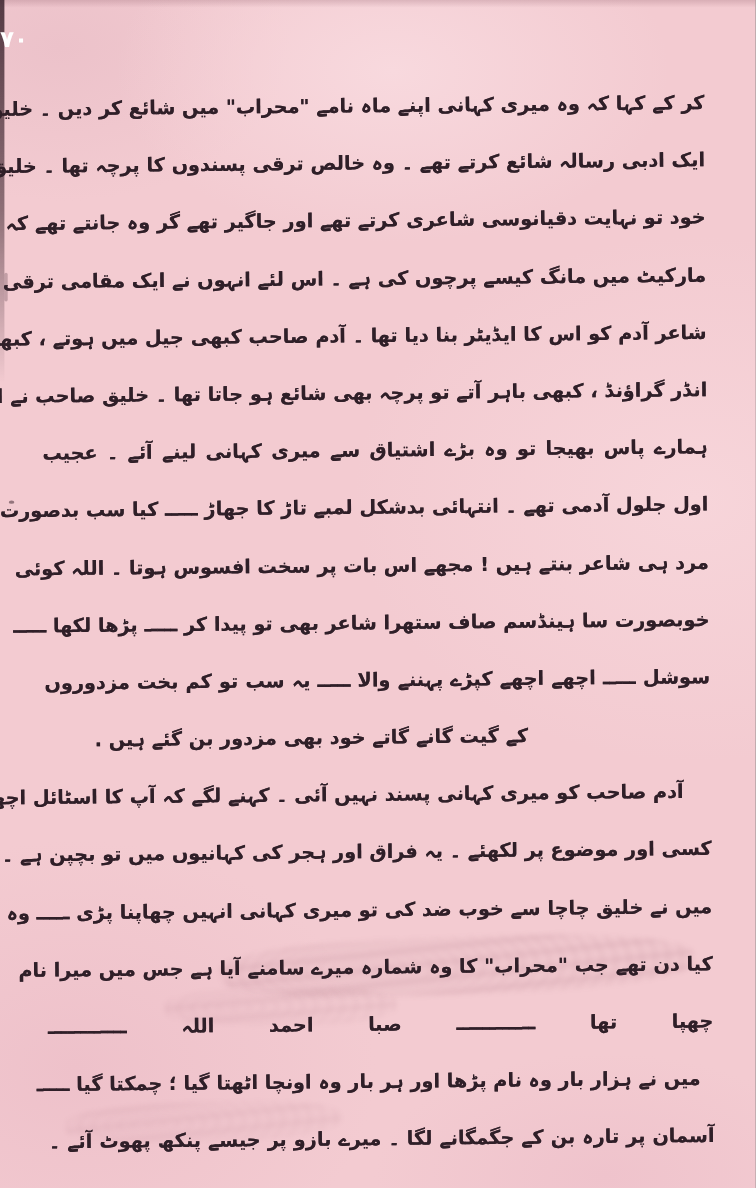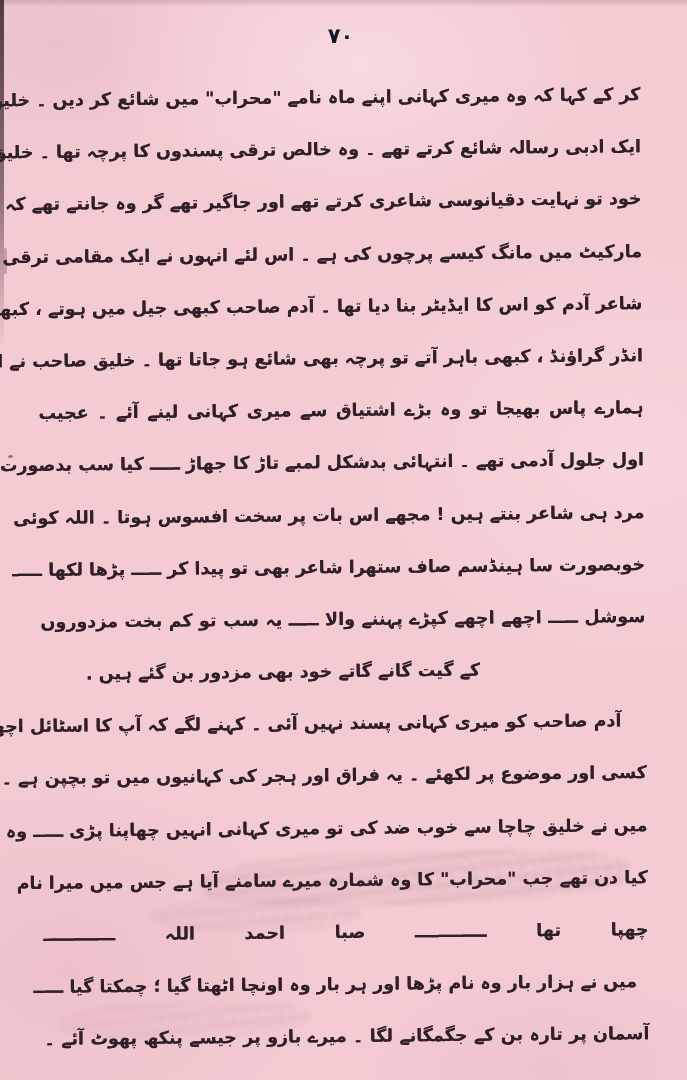--- a/index.html
+++ b/index.html
@@ -21,21 +21,21 @@
     position:absolute;top:0;left:0;right:0;height:7px;
     background:linear-gradient(180deg, rgba(150,100,112,.28), rgba(150,100,112,0));
   }
   .left-edge-strip{
     position:absolute;top:0;left:0;width:4px;height:348px;
     background:linear-gradient(180deg, rgba(58,34,44,.85) 0%, rgba(58,34,44,.55) 55%, rgba(58,34,44,0) 100%);
     filter:blur(.4px);
   }
   .page-number{
     position:absolute;top:24px;left:0;right:6px;
-    text-align:center;font-size:21px;font-weight:bold;color:#0f172a;
+    font-size:21px;font-weight:bold;color:#ffffff;
     letter-spacing:1px;
   }
   .text-block{
     position:absolute;top:71px;left:40px;right:42px;
     direction:rtl;
     transform:rotate(-0.55deg);
     color:#2f1f28;
     font-weight:bold;
   }
   .line{

